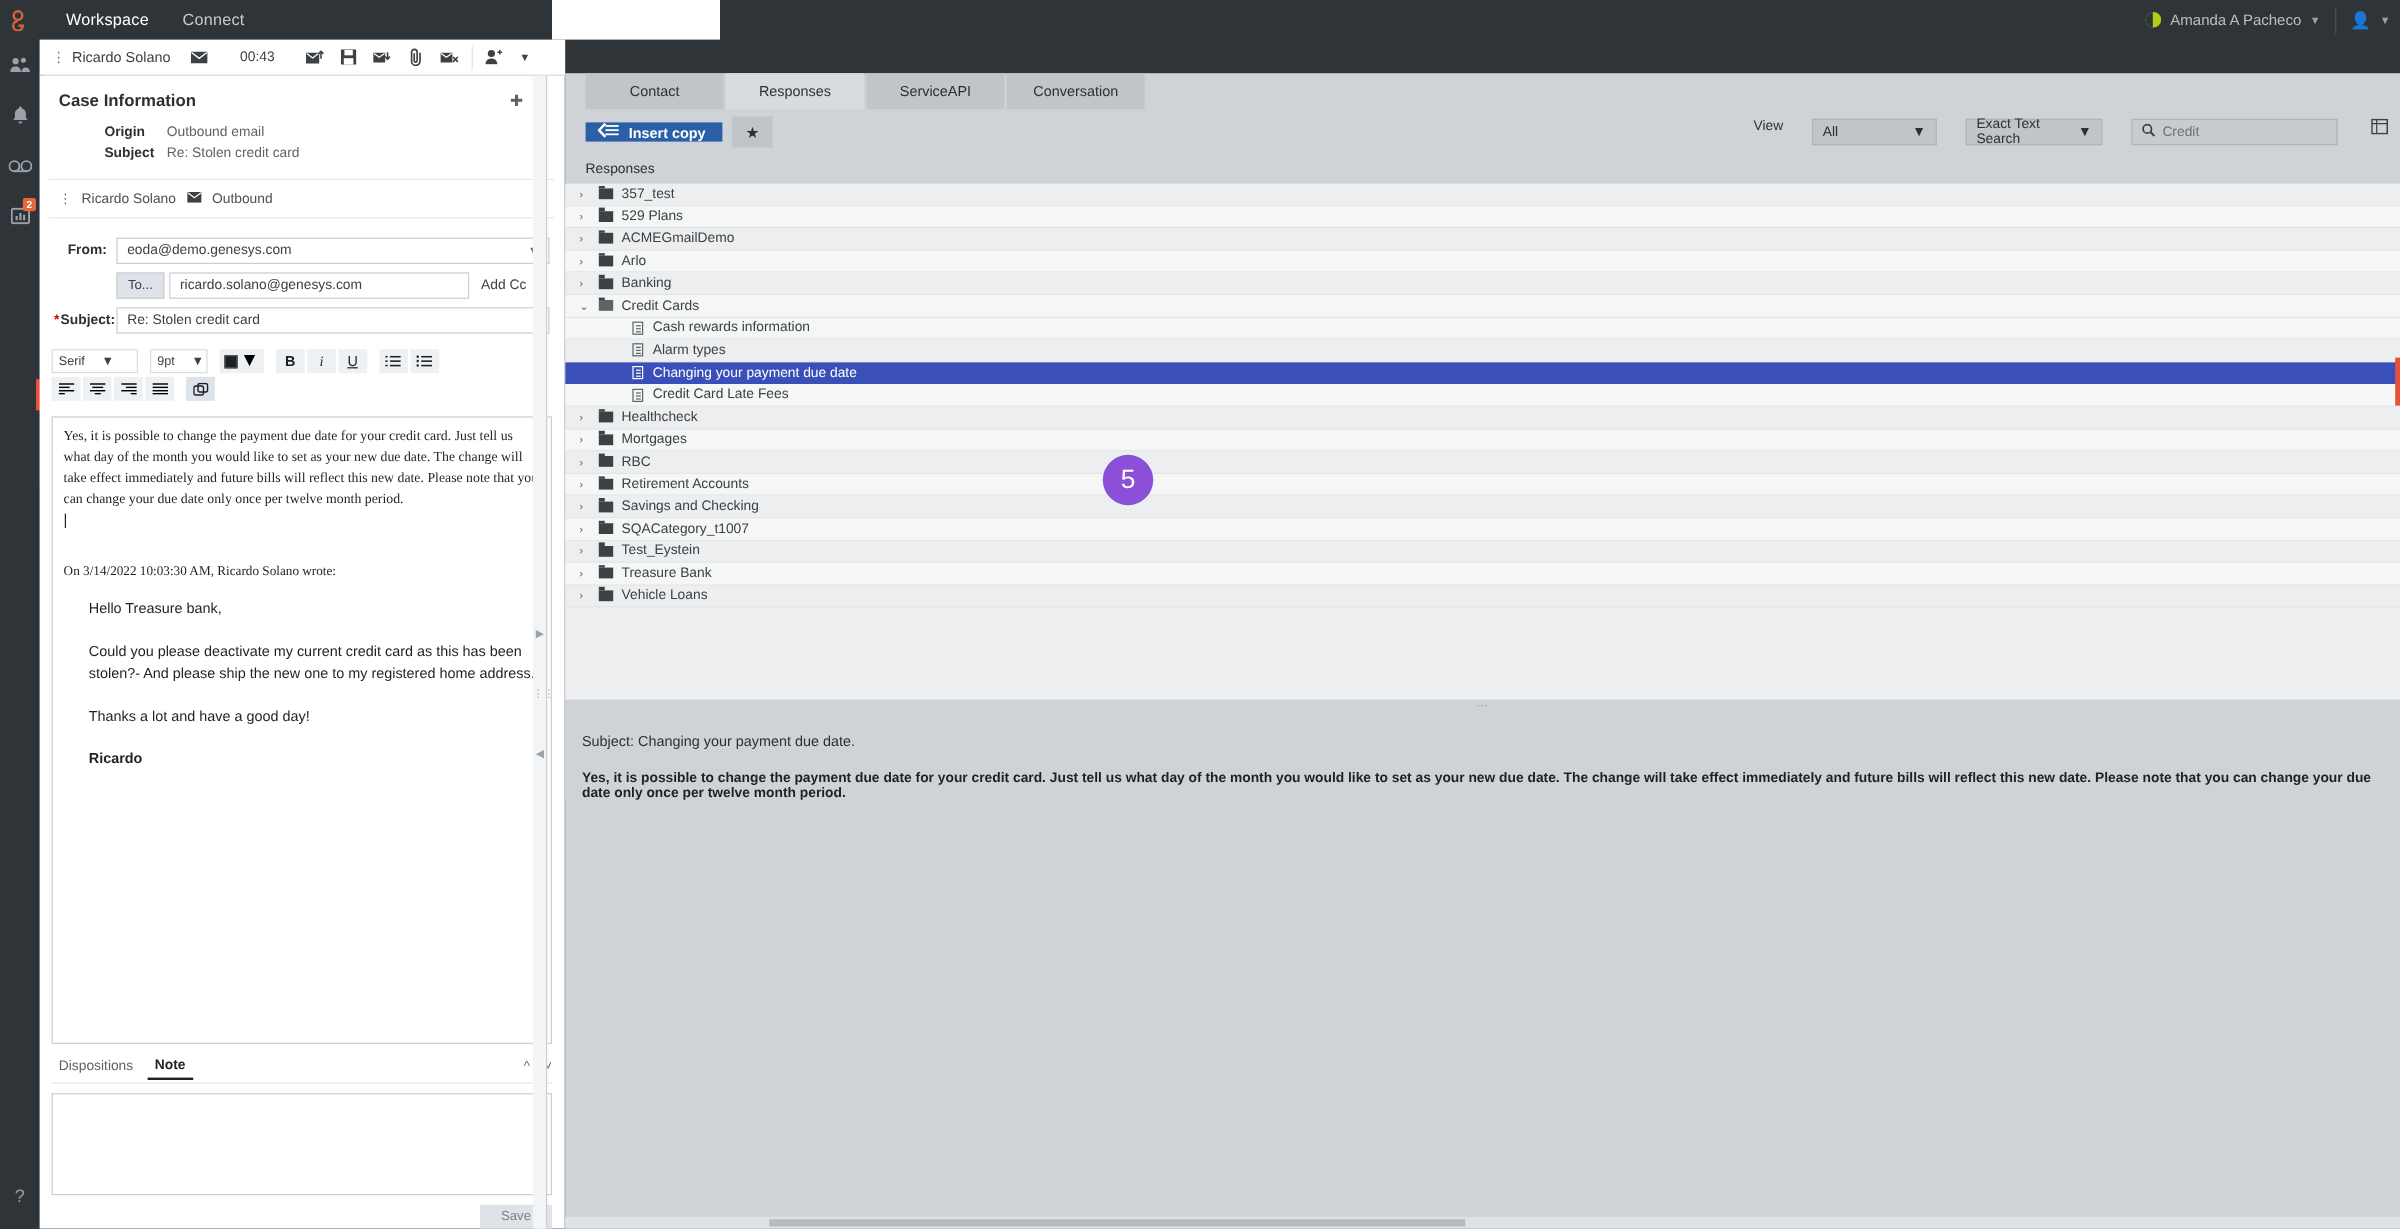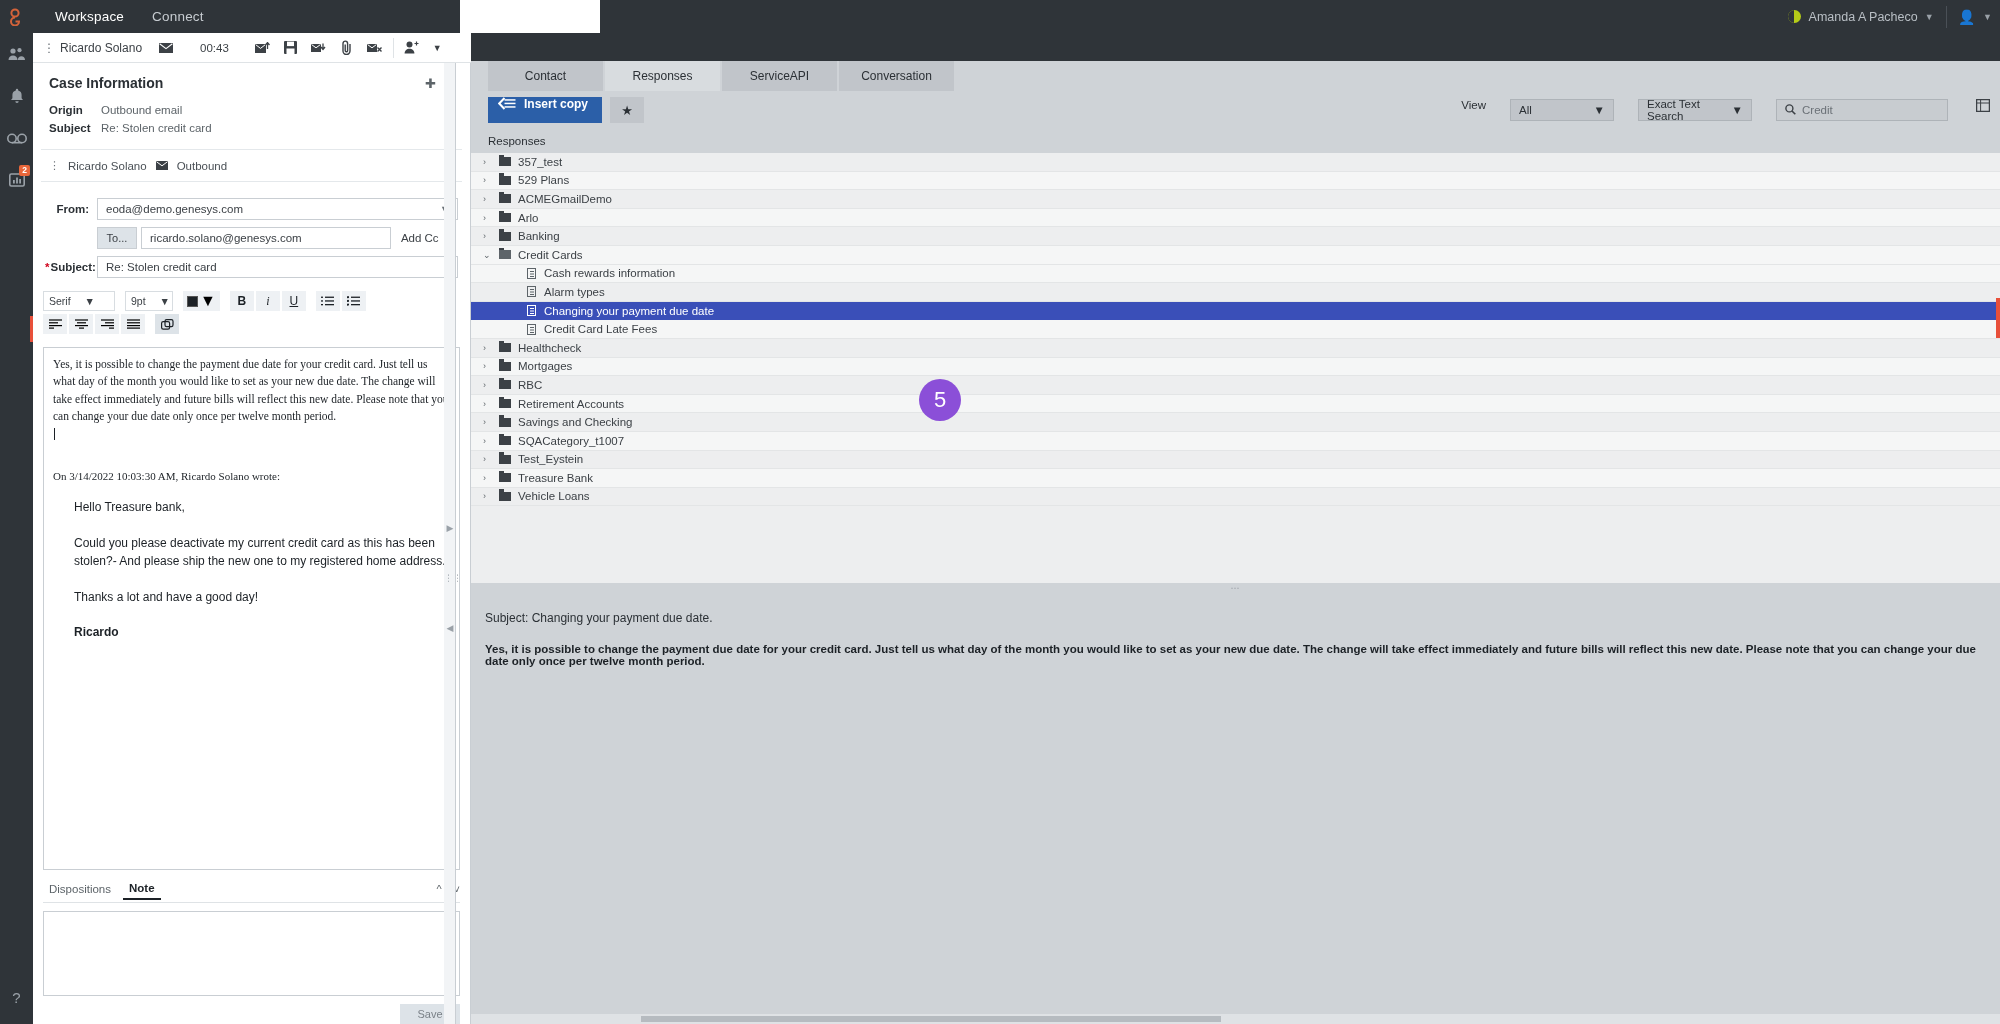--- a/index.html
+++ b/index.html
@@ -79,21 +79,21 @@
   .left-accent { position:absolute; top:63px; left:33px; width:3px; height:340px; background:#1b6fa8; }
   .red-marker { position:absolute; left:30px; top:316px; width:5px; height:26px; background:#e8503a; }
 
   .case-header {
     display:flex; align-items:center; padding: 12px 14px 10px 16px;
   }
   .case-title { font-size: 14px; color:#2b3035; font-weight: bold; }
   .case-header-actions { margin-left:auto; display:flex; align-items:center; gap:14px; color:#5d6469; font-size:13px; }
 
   .kv-row { display:flex; padding: 3px 16px; font-size: 11.5px; }
-  .kv-key { width: 52px; color:#2b3035; font-weight:bold; }
+  .kv-key { width: 52px; color:#2b3035; font-weight:bold;margin-left:38px; }
   .kv-val { color:#5d6469; }
 
   .party-row {
     display:flex; align-items:center; gap:9px; margin: 12px 8px 0 8px;
     padding: 9px 8px; border-top: 1px solid #e4e8eb; border-bottom: 1px solid #e4e8eb;
     font-size: 11.5px; color:#4a5056;
   }
   .party-grip { color:#6b7177; letter-spacing:-1px; font-size:11px; }
 
   .form-area { padding: 16px 12px 0 12px; }
@@ -169,22 +169,22 @@
     margin-top: 28px;
   }
   .rtabs { display:flex; height: 30px; padding-left: 17px; }
   .rtab {
     min-width: 115px; height: 30px; display:flex; align-items:center; justify-content:center;
     font-size: 12px; color:#2b3035; background:#c1c5ca; margin-right: 2px;
   }
   .rtab.active { background:#d8dcdf; }
   .rtoolbar { height: 38px; display:flex; align-items:center; padding: 4px 10px 4px 17px; }
   .insert-btn {
-    height: 26px; background:#2b5fa8; color:#fff; font-size: 12px;
-    display:flex; align-items:flex-start; gap:8px; padding: 0 14px 0 10px; font-weight: bold;
+    height: 16px; background:#2b5fa8; color:#fff; font-size: 12px;
+    display:flex; align-items:flex-end; gap:8px; padding: 0 14px 0 10px; font-weight: bold;
   }
   .star-btn {
     width: 34px; height: 26px; background:#c1c5ca; margin-left: 8px;
     display:flex; align-items:center; justify-content:center; font-size: 13px; color:#2b3035;
   }
   .rtool-right { margin-left:auto; display:flex; align-items:flex-start; gap: 24px; }
   .view-lbl { font-size: 11.5px; color:#2b3035; }
   .rselect {
     height: 22px; background:#c1c5ca; border:1px solid #aeb3b8; font-size:11.5px; color:#2b3035;
     display:flex; align-items:center; padding: 0 8px; justify-content:space-between; gap:20px;

